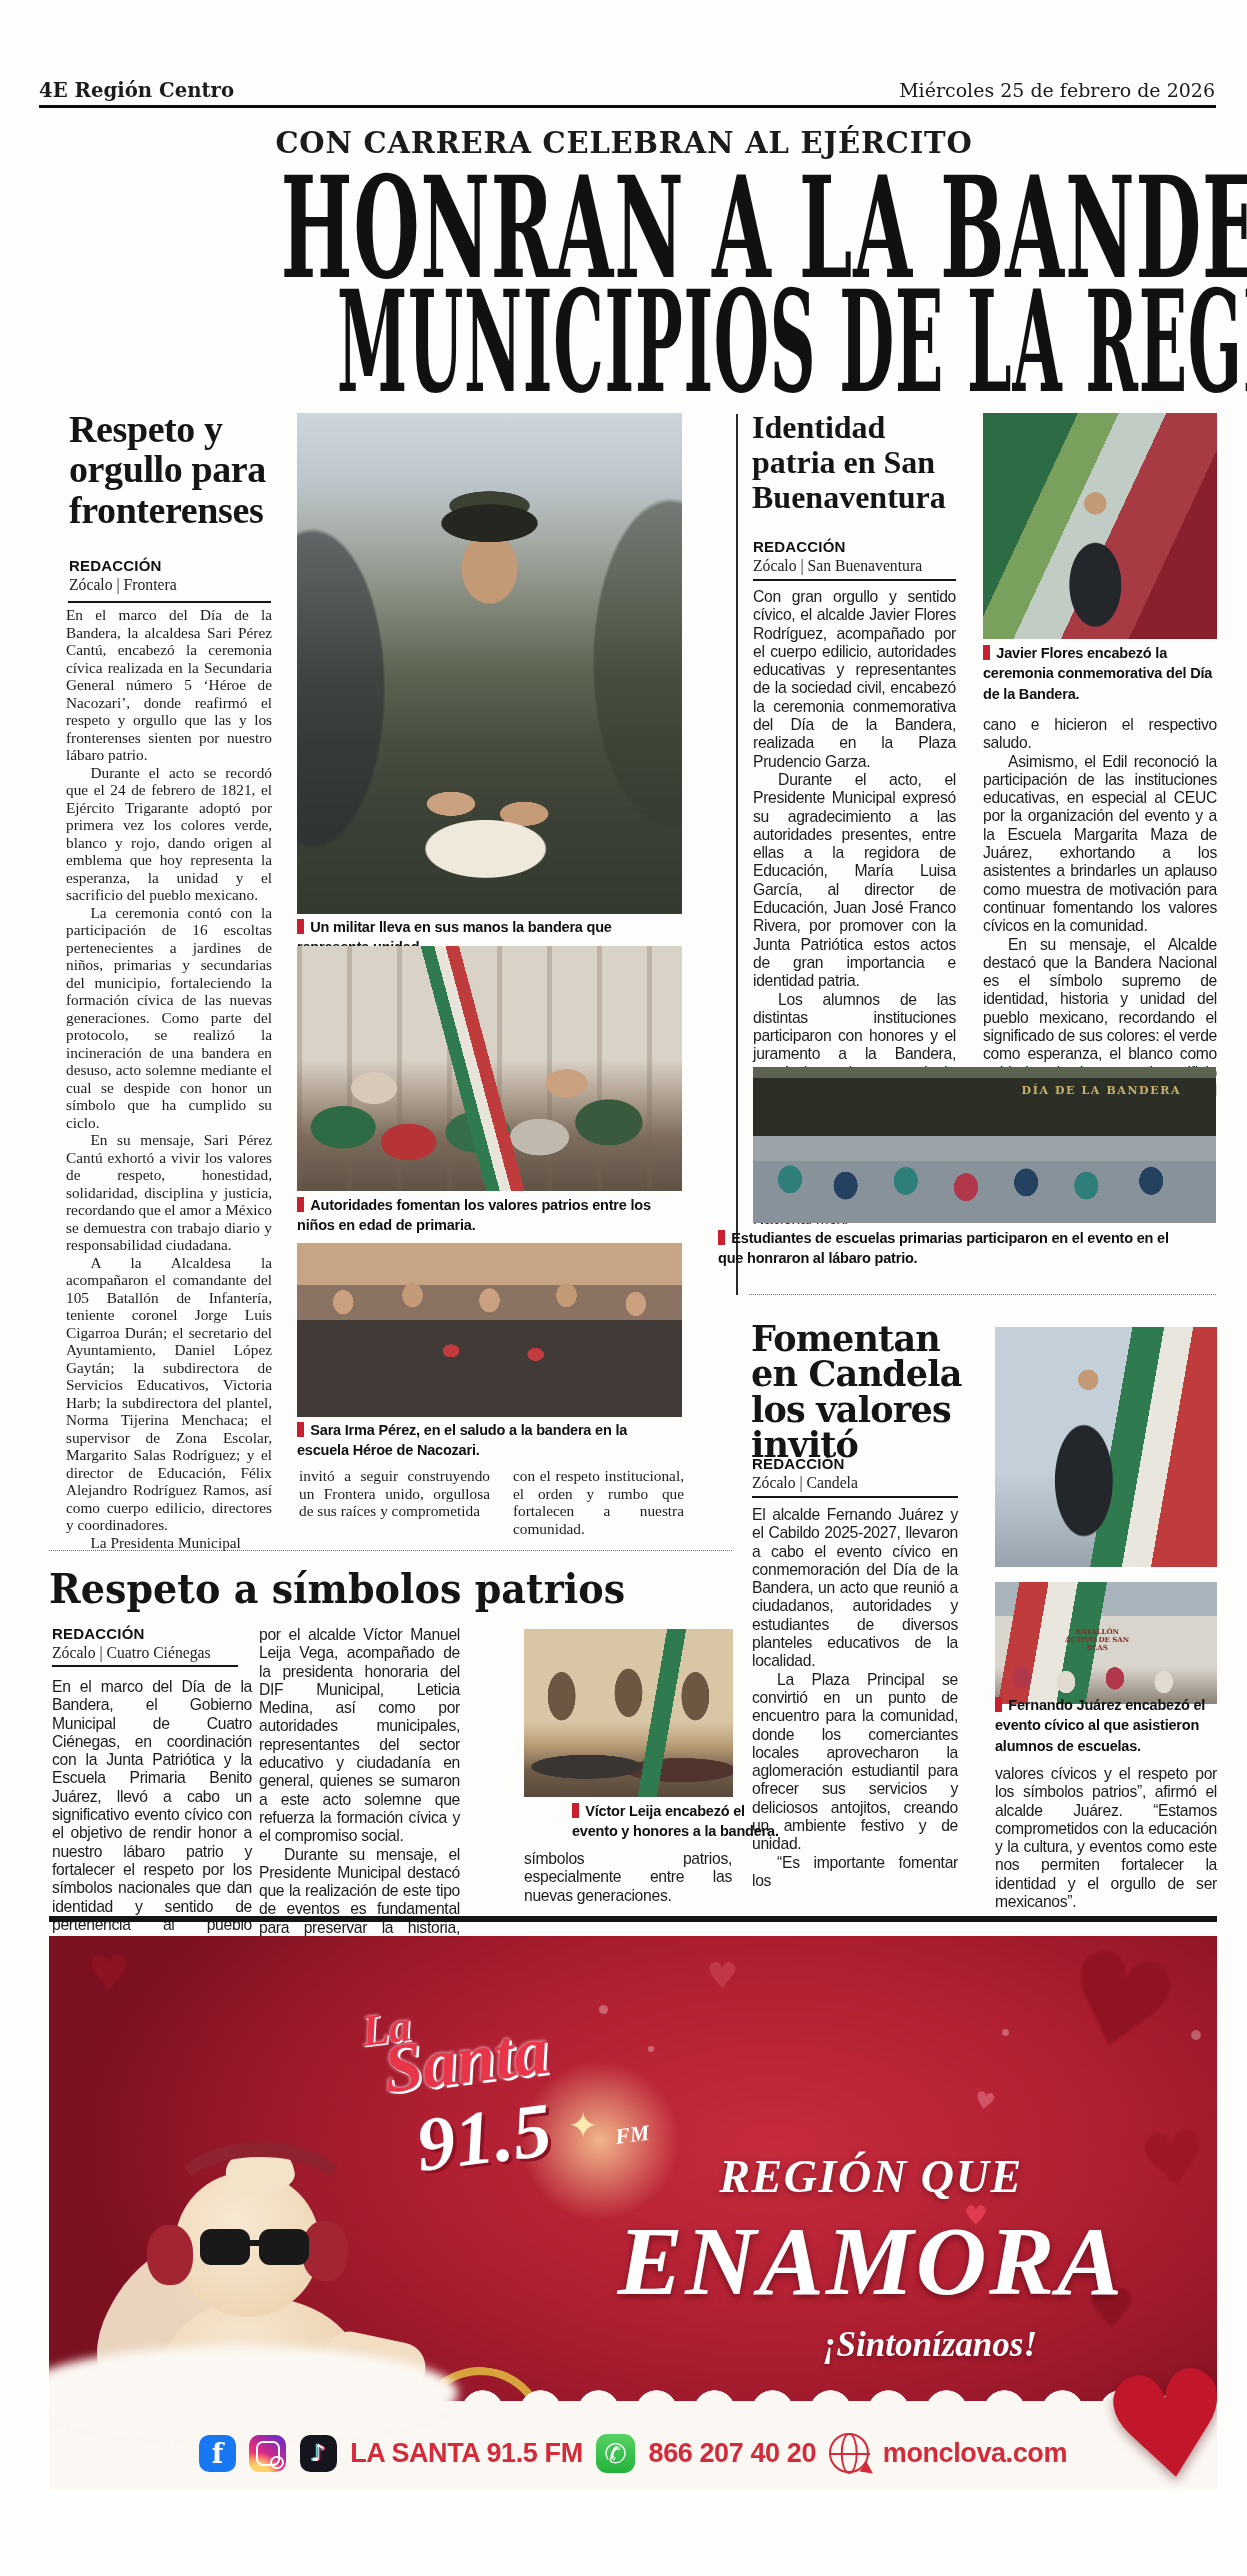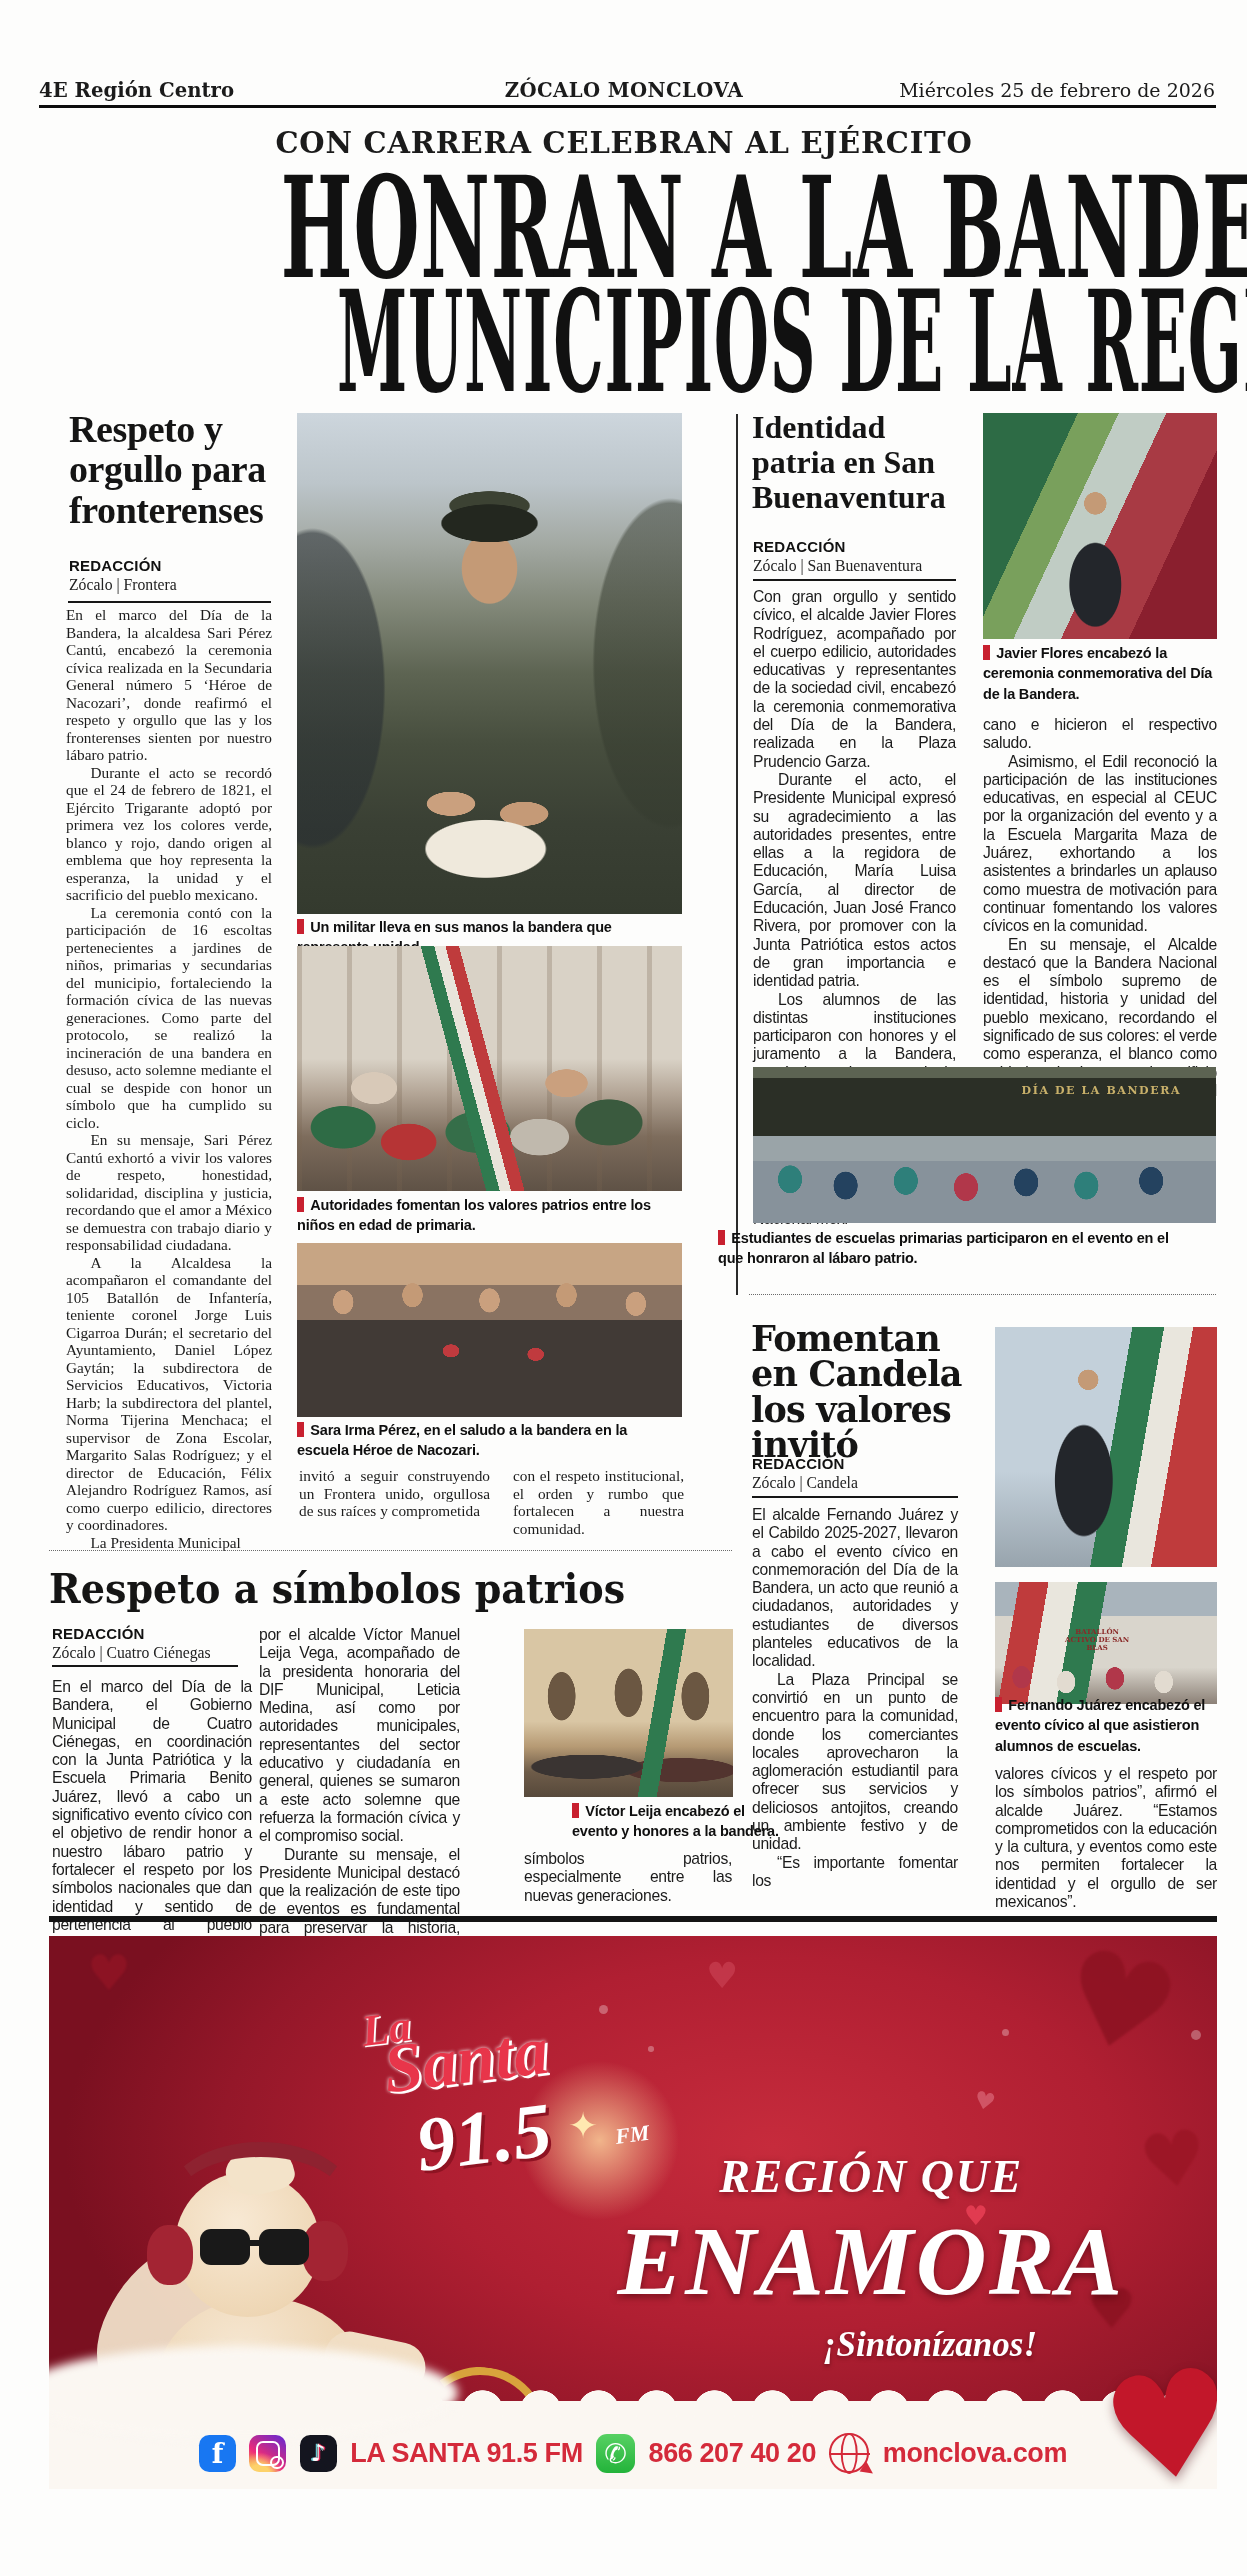--- a/index.html
+++ b/index.html
@@ -220,21 +220,20 @@
   #ic-globe .eq{position:absolute;left:-2.4px;right:-2.4px;top:50%;border-top:2.4px solid #d42a3a;}
   #ic-globe .cur{position:absolute;right:-6.3px;bottom:-4.7px;width:0;height:0;border-left:12.6px solid #d42a3a;border-top:6.3px solid rgba(0,0,0,0);border-bottom:6.3px solid rgba(0,0,0,0);transform:rotate(35deg);}
   #big-heart{left:1055px;top:418px;font-size:145px;color:#c2172a;transform:rotate(-8deg);text-shadow:0 4.7px 11px rgba(70,0,10,.4);z-index:5;}
 </style>
 </head>
 <body>
 
 <div class="page">
 
   <div class="abs" id="mast-sec">4E Región Centro</div>
-  <div class="abs" id="mast-brand">ZÓCALO MONCLOVA</div>
   <div class="abs" id="mast-date">Miércoles 25 de febrero de 2026</div>
   <div class="abs" id="mast-rule"></div>
 
   <div class="abs" id="kicker">CON CARRERA CELEBRAN AL EJÉRCITO</div>
   <div class="abs mega" id="headline1">HONRAN A LA BANDERA</div>
   <div class="abs mega" id="headline2">MUNICIPIOS DE LA REGIÓN</div>
 
   <div class="abs a-title" id="a1-title">
     <div>Respeto y</div>
     <div>orgullo para</div>

